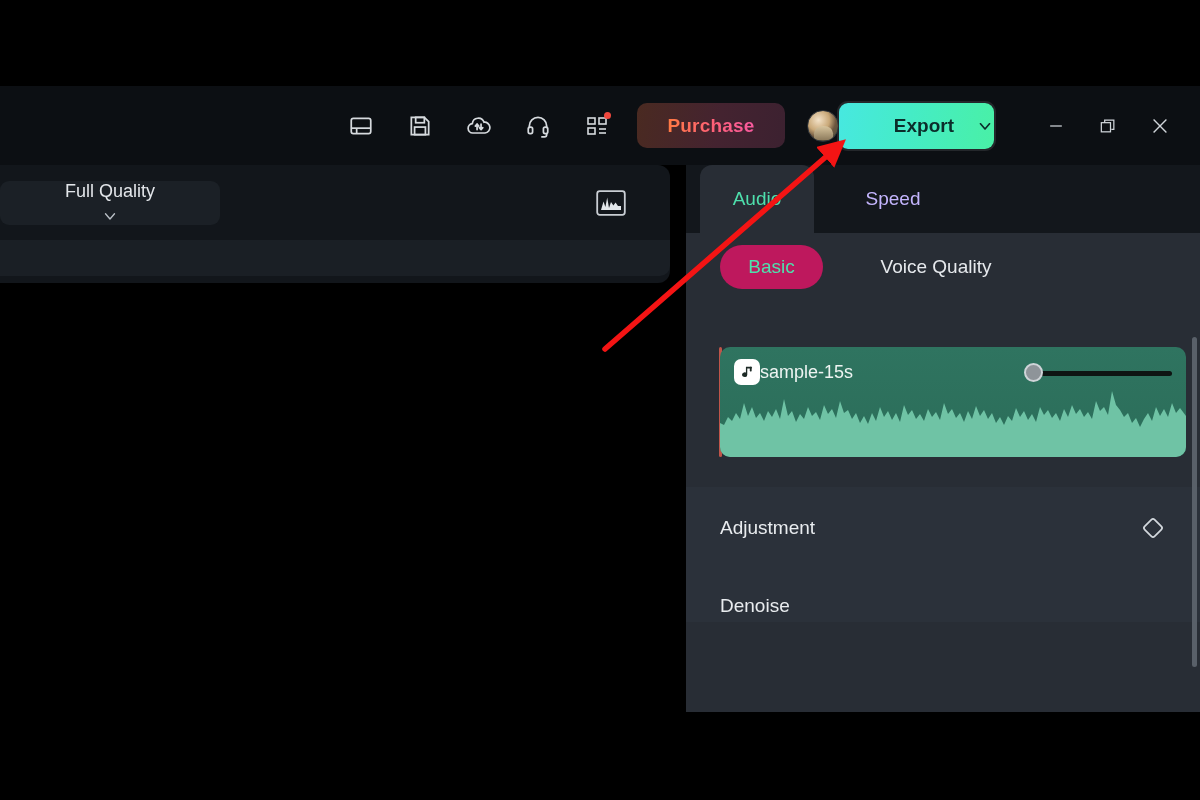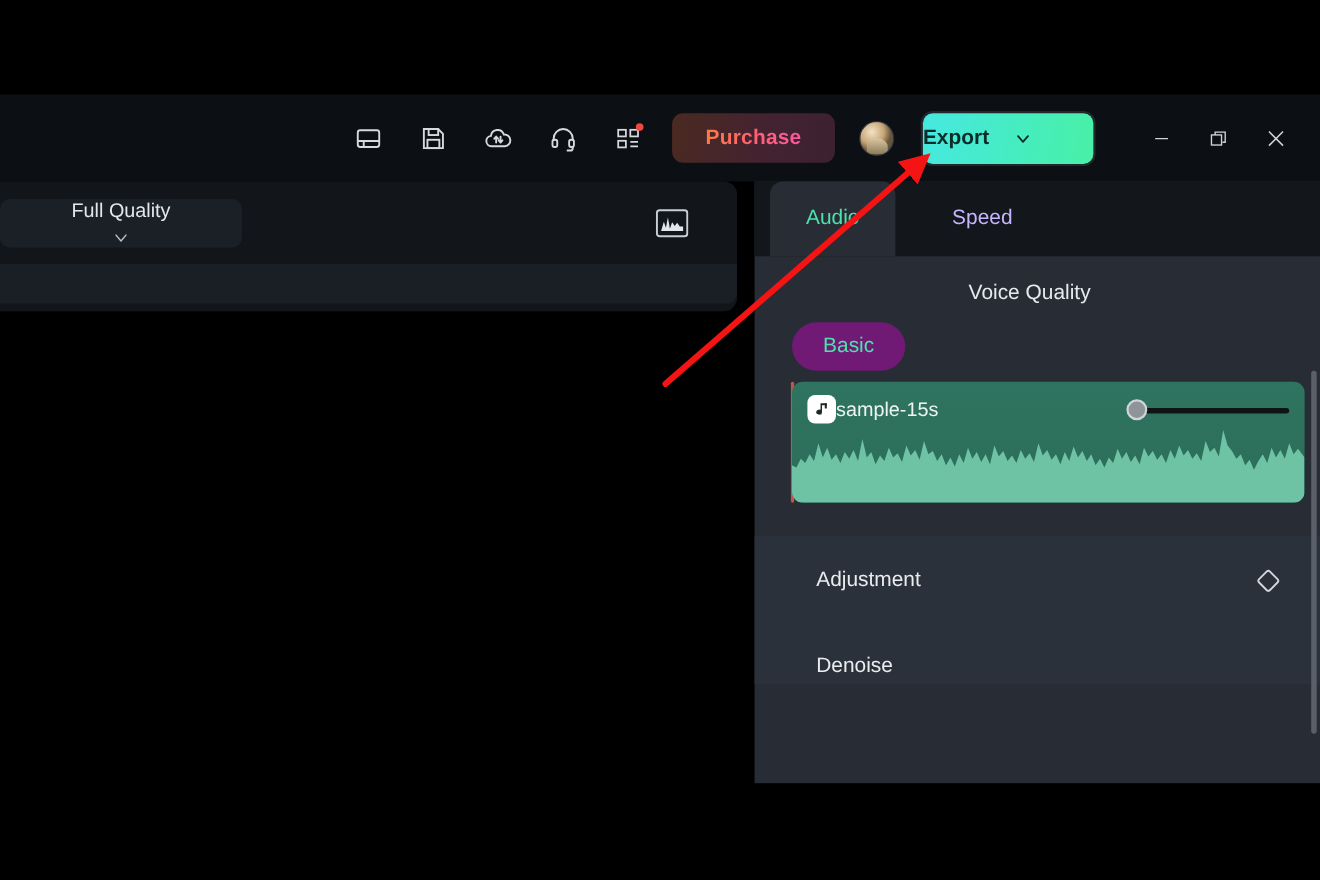--- a/index.html
+++ b/index.html
@@ -46,24 +46,23 @@
     background: radial-gradient(circle at 35% 30%, #f3e2c8 0%, #c9a878 38%, #6d5740 60%, #3a4a3a 100%);
     border: 1px solid #2d3238; cursor: pointer; overflow: hidden;
     position: relative;
   }
   .avatar::after {
     content: ""; position: absolute; left: 20%; top: 52%;
     width: 62%; height: 48%; border-radius: 50% 50% 0 0;
     background: linear-gradient(180deg,#d8c59e,#8e7c5d);
   }
   .export-btn {
-    margin-left: 26px;
     width: 155px; height: 46px; border-radius: 9px;
     background: linear-gradient(98deg,#47e8e0 0%,#45ecc6 45%,#49f0a6 100%);
-    display: flex; align-items: center; justify-content: flex-start; gap: 22px;
+    display: flex; align-items: center; justify-content: flex-end; gap: 22px;
     cursor: pointer;
     box-shadow: 0 0 0 2px rgba(255,255,255,0.10);
   }
   .export-btn .lbl { color: #0b2d2a; font-size: 19px; font-weight: 600; }
   .win-ctrls { display: flex; align-items: center; margin-left: 36px; }
   .win-btn {
     width: 52px; height: 44px; display: flex; align-items: center;
     justify-content: center; cursor: pointer;
   }
   .pad-right { width: 14px; }
@@ -110,21 +109,21 @@
   #tab-audio { left: 14px; width: 114px; }
   #tab-speed { left: 142px; width: 130px; }
 
   .subtabs {
     position: absolute; left: 0; top: 68px; width: 514px; height: 72px;
   }
   .subtab {
     position: absolute; top: 12px; height: 44px; display: flex;
     align-items: center; justify-content: center; cursor: pointer; font-size: 19px;
   }
-  .subtab.active { background: #701a75; border-radius: 22px; color: #4ee0ad; margin-top: 48px; }
+  .subtab.active { background: #be185d; border-radius: 22px; color: #4ee0ad; }
   .subtab.inactive { color: #e6e9ed; }
   #sub-basic { left: 34px; width: 103px; }
   #sub-voice { left: 160px; width: 180px; }
 
   
   .clip-card {
     position: absolute; left: 34px; top: 182px; width: 466px; height: 110px;
     background: linear-gradient(180deg,#2f7460 0%,#2b6d59 100%);
     border-radius: 10px; overflow: hidden;
   }
@@ -161,21 +160,21 @@
     background: #2b313a;
   }
   .sec-b {
     position: absolute; left: 0; top: 457px; width: 514px; height: 90px;
     background: #20252c;
   }
   .srow {
     position: absolute; left: 34px; right: 34px; height: 42px;
     display: flex; align-items: center; justify-content: space-between;
   }
-  .srow .s-lbl { color: #e9ecef; font-size: 19px; margin-left: 22px; }
+  .srow .s-lbl { color: #e9ecef; font-size: 19px; }
   #row-adjustment { top: 20px; }
   #row-denoise    { top: 98px; text-align: center; }
   #row-aispeech   { top: 20px; }
   .kf-diamond { width: 26px; height: 26px; cursor: pointer; }
   .toggle {
     width: 46px; height: 24px; border-radius: 13px;
     border: 1.6px solid #aeb4ba; background: #272c33;
     position: relative; cursor: pointer;
   }
   .toggle .knob {

